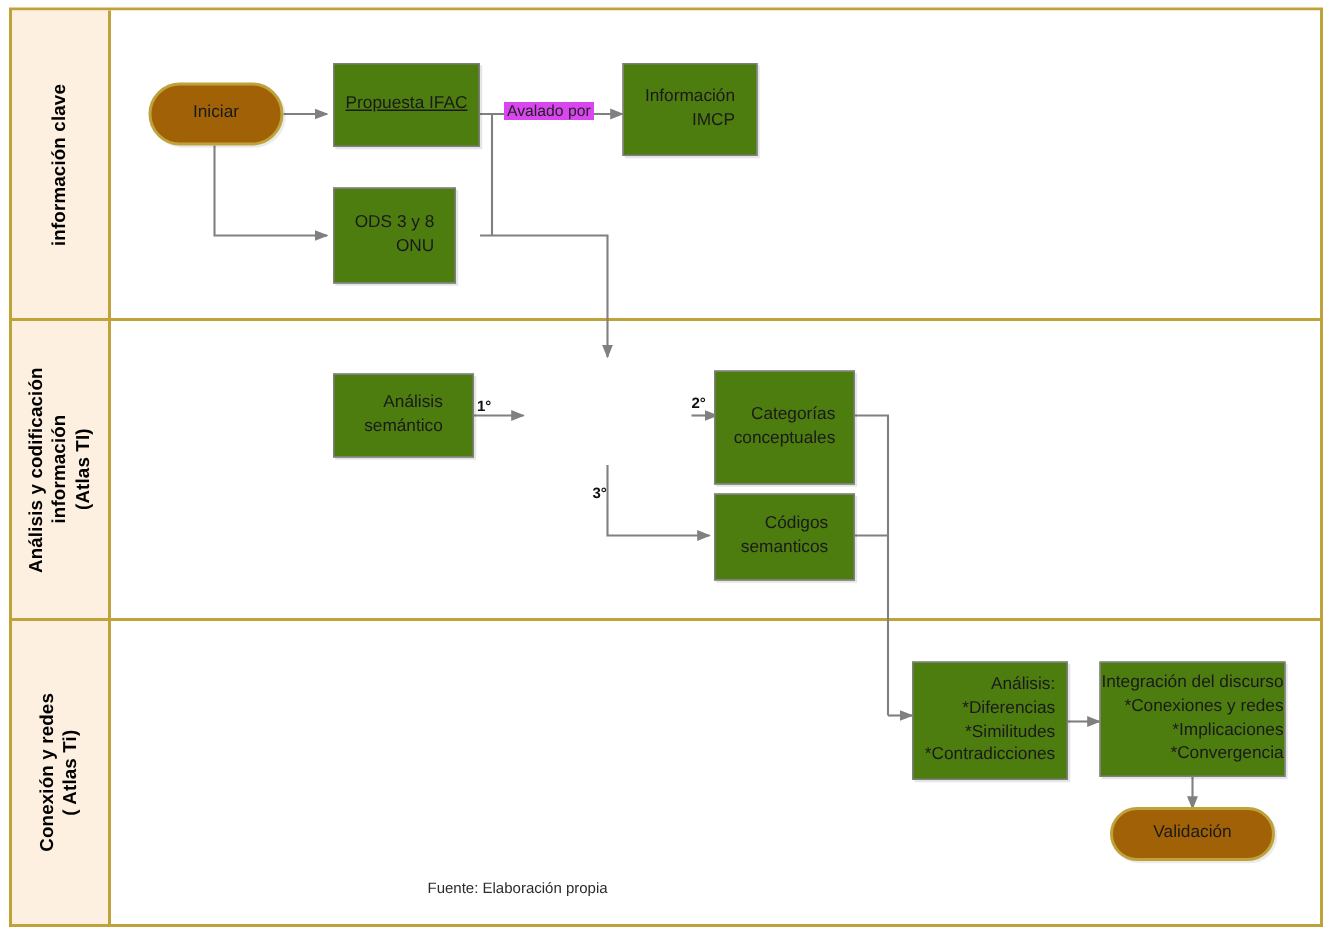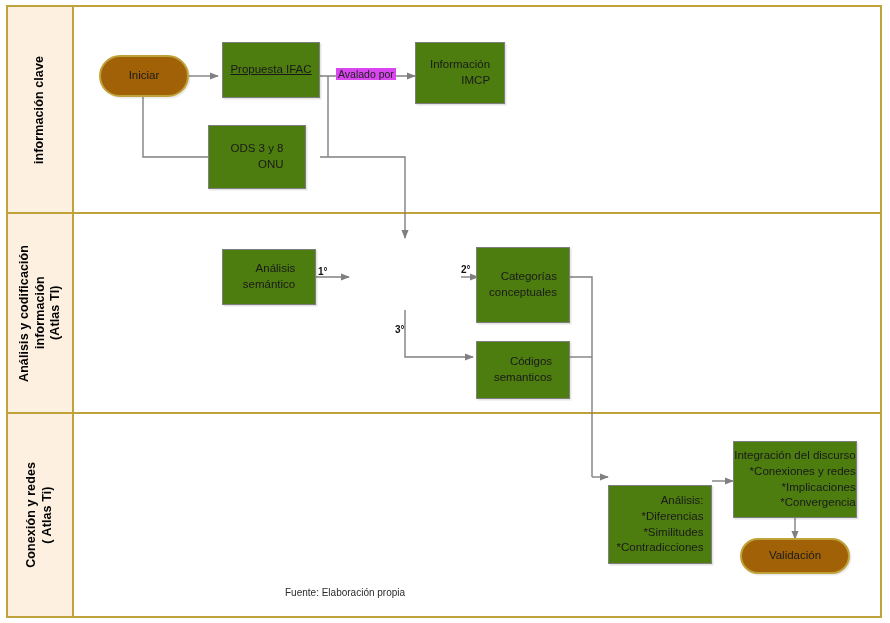--- a/index.html
+++ b/index.html
@@ -213,40 +213,40 @@
     </g>
   </svg>
 
   <div class="node pill" style="left:99px; top:55px; width:90px; height:42px;">Iniciar</div>
 
   <div class="node box" style="left:222px; top:42px; width:98px; height:56px;text-decoration:underline;">Propuesta  IFAC</div>
 
   <div class="node box" style="left:415px; top:42px; width:90px; height:62px;">Información
 IMCP</div>
 
-  <div class="node box" style="left:208px; top:125px; width:98px; height:64px;">ODS 3 y 8
+  <div class="node box" style="left:222px; top:125px; width:82px; height:64px;">ODS 3 y 8
 ONU</div>
 
   <div class="edge-label" style="left:336px; top:68px;">Avalado por</div>
 
   <div class="node box" style="left:222px; top:249px; width:94px; height:56px;">Análisis
 semántico</div>
 
 
   <div class="node box" style="left:476px; top:247px; width:94px; height:76px;">Categorías
 conceptuales</div>
 
-  <div class="node box" style="left:476px; top:329px; width:94px; height:58px;margin-top:12px;">Códigos
+  <div class="node box" style="left:476px; top:329px; width:94px; height:58px;">Códigos
 semanticos</div>
 
   <div class="ord-label" style="left:318px; top:266px;">1°</div>
   <div class="ord-label" style="left:461px; top:264px;">2°</div>
   <div class="ord-label" style="left:395px; top:324px;">3°</div>
 
-  <div class="node box" style="left:608px; top:441px; width:104px; height:79px;margin-top:44px;">Análisis:
+  <div class="node box" style="left:608px; top:441px; width:104px; height:79px;">Análisis:
 *Diferencias
 *Similitudes
 *Contradicciones</div>
 
   <div class="node box" style="left:733px; top:441px; width:124px; height:77px;">Integración del discurso
 *Conexiones y redes
 *Implicaciones
 *Convergencia</div>
 
   <div class="node pill" style="left:740px; top:538px; width:110px; height:36px;">Validación</div>

